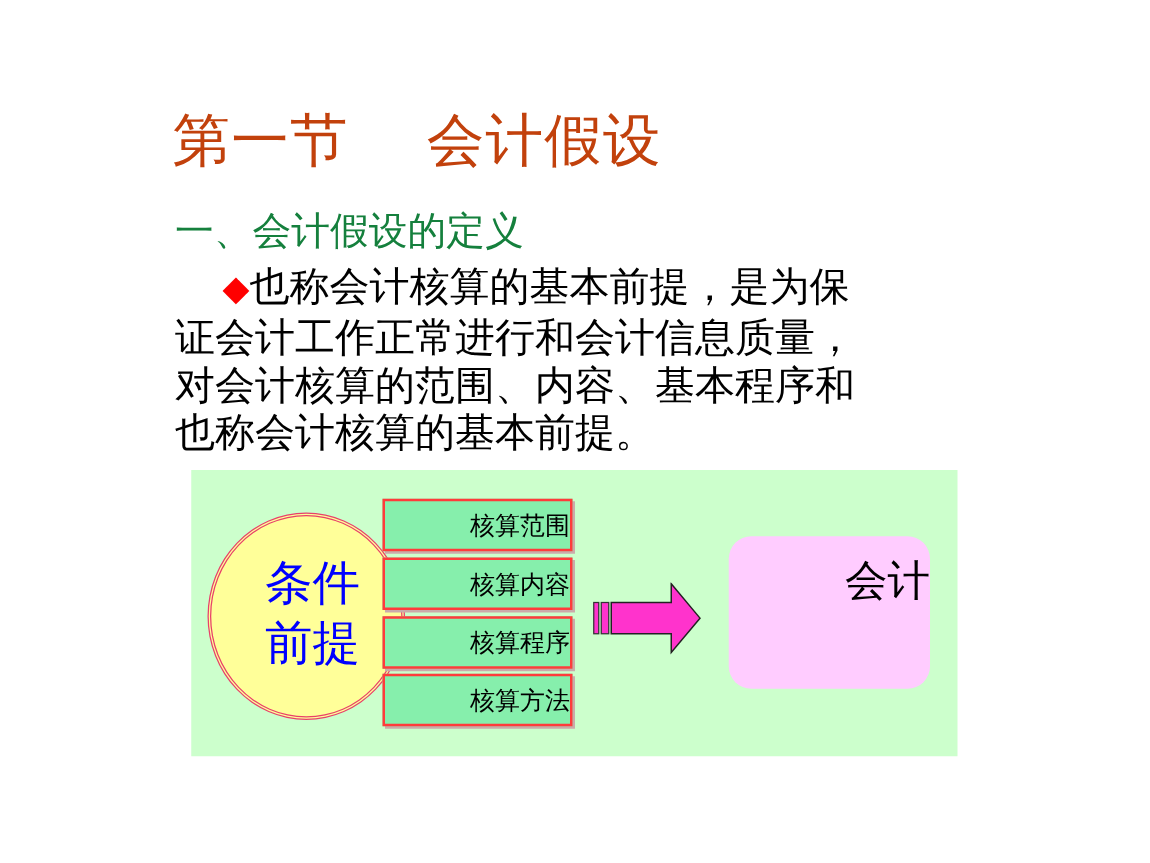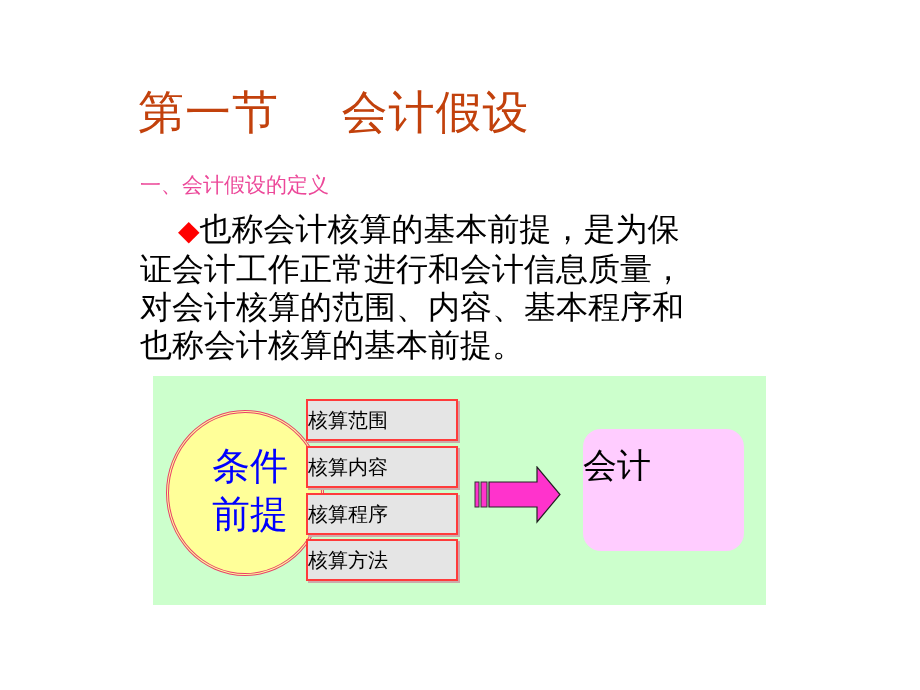--- a/index.html
+++ b/index.html
@@ -1,31 +1,31 @@
 <!DOCTYPE html>
 <html><head>
 <meta charset="utf-8">
 <style>
   html, body { margin: 0; padding: 0; }
   body { width: 920px; height: 690px; background: #ffffff; position: relative; overflow: hidden;
          font-family: "DejaVu Sans", "Liberation Sans", sans-serif; }
   .title { position: absolute; left: 138px; top: 82px; font-size: 46px; color: #c2410c; letter-spacing: 1px; white-space: pre; line-height: 60px; }
-  .subhead { position: absolute; left: 140px; top: 163px; font-size: 21px; color: #ec4899; line-height: 44px; white-space: pre; }
+  .subhead { position: absolute; left: 140px; top: 163px; font-size: 31px; color: #15803d; line-height: 44px; white-space: pre; }
   .para { position: absolute; left: 140px; top: 210px; width: 620px; font-family: Liberation Serif, serif; font-size: 32px; line-height: 38px; color: #000; }
   .para .indent { display: inline-block; width: 38px; }
   .para .diamond { color: #ff0000; display: inline-block; font-size: 28px; }
   .panel { position: absolute; left: 153px; top: 376px; width: 613px; height: 229px; background: #ccffcc; }
   .circle { position: absolute; left: 166px; top: 410px; width: 158px; height: 166px; border-radius: 50%;
             background: #ffff99; border: 3px double #e8406a; box-sizing: border-box; }
   .circle-text { position: absolute; left: 200px; top: 442px; width: 100px; font-size: 38px; line-height: 48px; color: #0000ff; text-align: center; }
-  .item { position: absolute; left: 306px; width: 152px; height: 42px; background: #e5e5e5; border: 2px solid #ff3b3b;
-          box-sizing: border-box; box-shadow: 2px 2px 0 #caa; font-size: 20px; line-height: 38px; text-align: left; color: #000; }
+  .item { position: absolute; left: 306px; width: 152px; height: 42px; background: #86efac; border: 2px solid #ff3b3b;
+          box-sizing: border-box; box-shadow: 2px 2px 0 #caa; font-size: 20px; line-height: 38px; text-align: right; color: #000; }
   .arrow { position: absolute; left: 474px; top: 466px; }
   .result { position: absolute; left: 583px; top: 429px; width: 161px; height: 122px; background: #ffccff; border-radius: 18px;
-            font-size: 34px; line-height: 44px; color: #000; text-align: left; box-sizing: border-box; padding-top: 14px; }
+            font-size: 34px; line-height: 44px; color: #000; text-align: right; box-sizing: border-box; padding-top: 14px; }
 </style>
 </head>
 <body>
 
 <div class="title">第一节    会计假设</div>
 <div class="subhead">一、会计假设的定义</div>
 
 <div class="para">
   <span class="indent"></span><span class="diamond">◆</span><span>也称会计核算的基本前提，是为保</span><br>
   <span>证会计工作正常进行和会计信息质量，</span><br>

